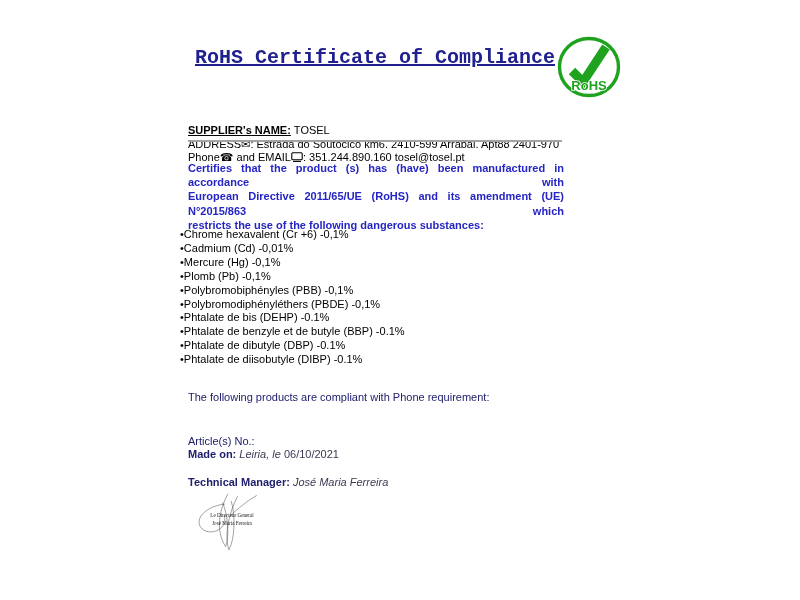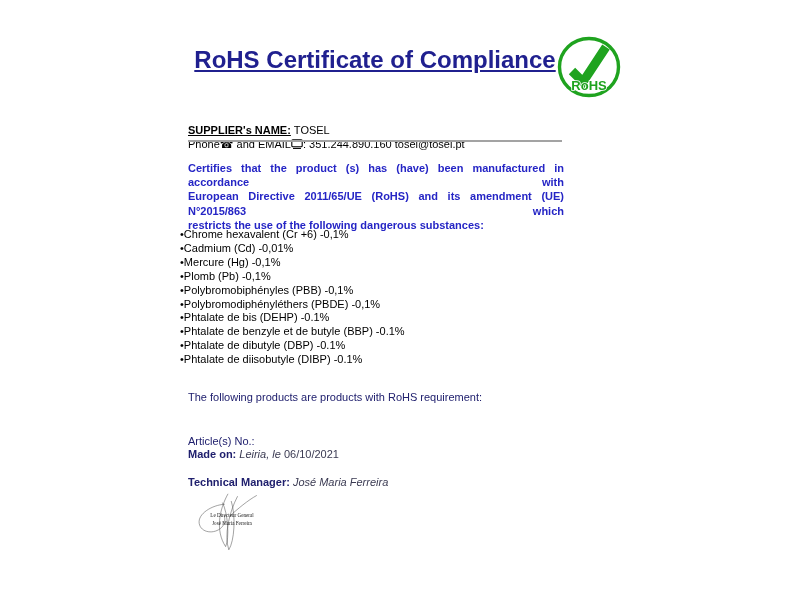--- a/index.html
+++ b/index.html
@@ -11,23 +11,24 @@
     background: #ffffff;
     font-family: "Liberation Sans", sans-serif;
     overflow: hidden;
   }
 
   
   .title {
     position: absolute;
     left: 188px; top: 46px; width: 374px;
     text-align: center;
-    font-size: 24px;
+    font-size: 20px;
     font-weight: bold;
     color: #20208F;
+    font-family: Liberation Mono, monospace;
   }
   .title span { text-decoration: underline; }
 
   
   .rohs-logo {
     position: absolute;
     left: 556px; top: 35px;
     width: 66px; height: 64px;
   }
   .rohs-logo text {
@@ -126,20 +127,23 @@
     <ellipse cx="33" cy="32" rx="29.5" ry="28.5" fill="none" stroke="#1FA31F" stroke-width="3.4"></ellipse>
     <path d="M16,36 L27,47 L50,12" fill="none" stroke="#1FA31F" stroke-width="9" stroke-linecap="butt"></path>
     <text x="33" y="55" text-anchor="middle" fill="#1FA31F">RoHS</text>
   </svg>
 
   <div class="supplier">
     <div>
       <span class="lbl-bold">SUPPLIER's NAME:</span><span class="gap">TOSEL</span>
     </div>
     <div>
+      <span>ADDRESS</span><span class="glyph-icon">✉</span><span>: Estrada do Soutocico km6. 2410-599 Arrabal. Apt88 2401-970</span>
+    </div>
+    <div>
       <span>Phone</span><span class="glyph-icon">☎</span><span> and EMAIL</span><svg class="inline-icon" width="12" height="10" viewBox="0 0 12 10">
           <rect x="0.8" y="0.8" width="10.4" height="7" fill="none" stroke="#000" stroke-width="1.1" rx="1"></rect>
           <line x1="2" y1="9.4" x2="10" y2="9.4" stroke="#000" stroke-width="1.1"></line>
         </svg><span>: 351.244.890.160 tosel@tosel.pt</span>
     </div>
   </div>
 
   <div class="rule"></div>
 
   <div class="cert">
@@ -154,21 +158,21 @@
     <li>Mercure (Hg) -0,1%</li>
     <li>Plomb (Pb) -0,1%</li>
     <li>Polybromobiphényles (PBB) -0,1%</li>
     <li>Polybromodiphényléthers (PBDE) -0,1%</li>
     <li>Phtalate de bis (DEHP) -0.1%</li>
     <li>Phtalate de benzyle et de butyle (BBP) -0.1%</li>
     <li>Phtalate de dibutyle (DBP) -0.1%</li>
     <li>Phtalate de diisobutyle (DIBP) -0.1%</li>
   </ul>
 
-  <div class="navy-line compliance">The following products are products with RoHS requirement:</div>
+  <div class="navy-line compliance">The following products are compliant with Phone requirement:</div>
 
   <div class="navy-line article">Article(s) No.:</div>
 
   <div class="navy-line made-on">
     <span class="lblb">Made on:</span><span class="val-italic">Leiria, le</span> <span class="val-plain">06/10/2021</span>
   </div>
 
   <div class="navy-line tech-manager">
     <span class="lblb">Technical Manager:</span><span class="val-italic">José Maria Ferreira</span>
   </div>

